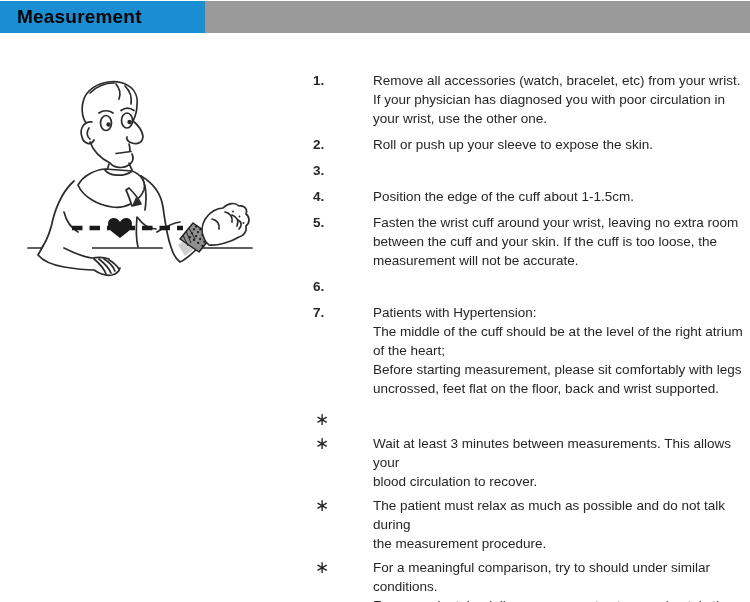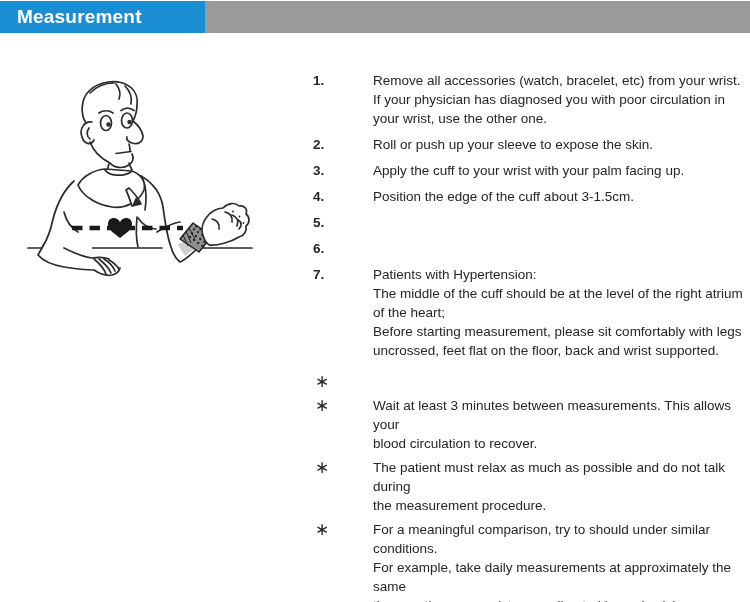--- a/index.html
+++ b/index.html
@@ -3,21 +3,21 @@
 <meta charset="utf-8">
 <style>
   html,body{margin:0;padding:0;background:#ffffff;}
   .page{
     position:relative;width:750px;height:602px;background:#ffffff;
     font-family:"Liberation Sans",sans-serif;color:#262626;overflow:hidden;
   }
   
   .hdr{position:absolute;top:1px;left:0;right:0;height:32px;display:flex;}
   .hdr-blue{
-    width:205px;box-sizing:border-box;background:#1b8ed3;color:#ffffff;
+    width:205px;box-sizing:border-box;background:#1b8ed3;color:#000000;
     display:flex;align-items:center;padding-left:17px;
     font-size:19px;font-weight:bold;letter-spacing:.2px;
   }
   .hdr-gray{flex:1;background:#9a9a9a;}
   
   .fig{position:absolute;left:26px;top:76px;width:240px;height:215px;margin:0;}
   
   .col{position:absolute;left:313px;top:71px;width:436px;}
   .steps,.notes{list-style:none;margin:0;padding:0;}
   .steps li{display:flex;margin-bottom:7px;}
@@ -145,28 +145,30 @@
           <span class="txt">Remove all accessories (watch, bracelet, etc) from your wrist.
 If your physician has diagnosed you with poor circulation in
 your wrist, use the other one.</span>
         </li>
       <li>
           <span class="num">2.</span>
           <span class="txt">Roll or push up your sleeve to expose the skin.</span>
         </li>
       <li>
           <span class="num">3.</span>
-          <span class="txt">Apply the cuff to your wrist with your palm facing up.</span>
         </li>
       <li>
           <span class="num">4.</span>
-          <span class="txt">Position the edge of the cuff about 3-1.5cm.</span>
+          <span class="txt">Position the edge of the cuff about 1-1.5cm.</span>
         </li>
       <li>
           <span class="num">5.</span>
+          <span class="txt">Fasten the wrist cuff around your wrist, leaving no extra room
+between the cuff and your skin. If the cuff is too loose, the
+measurement will not be accurate.</span>
         </li>
       <li>
           <span class="num">6.</span>
         </li>
       <li>
           <span class="num">7.</span>
           <span class="txt">Patients with Hypertension:
 The middle of the cuff should be at the level of the right atrium
 of the heart;
 Before starting measurement, please sit comfortably with legs

